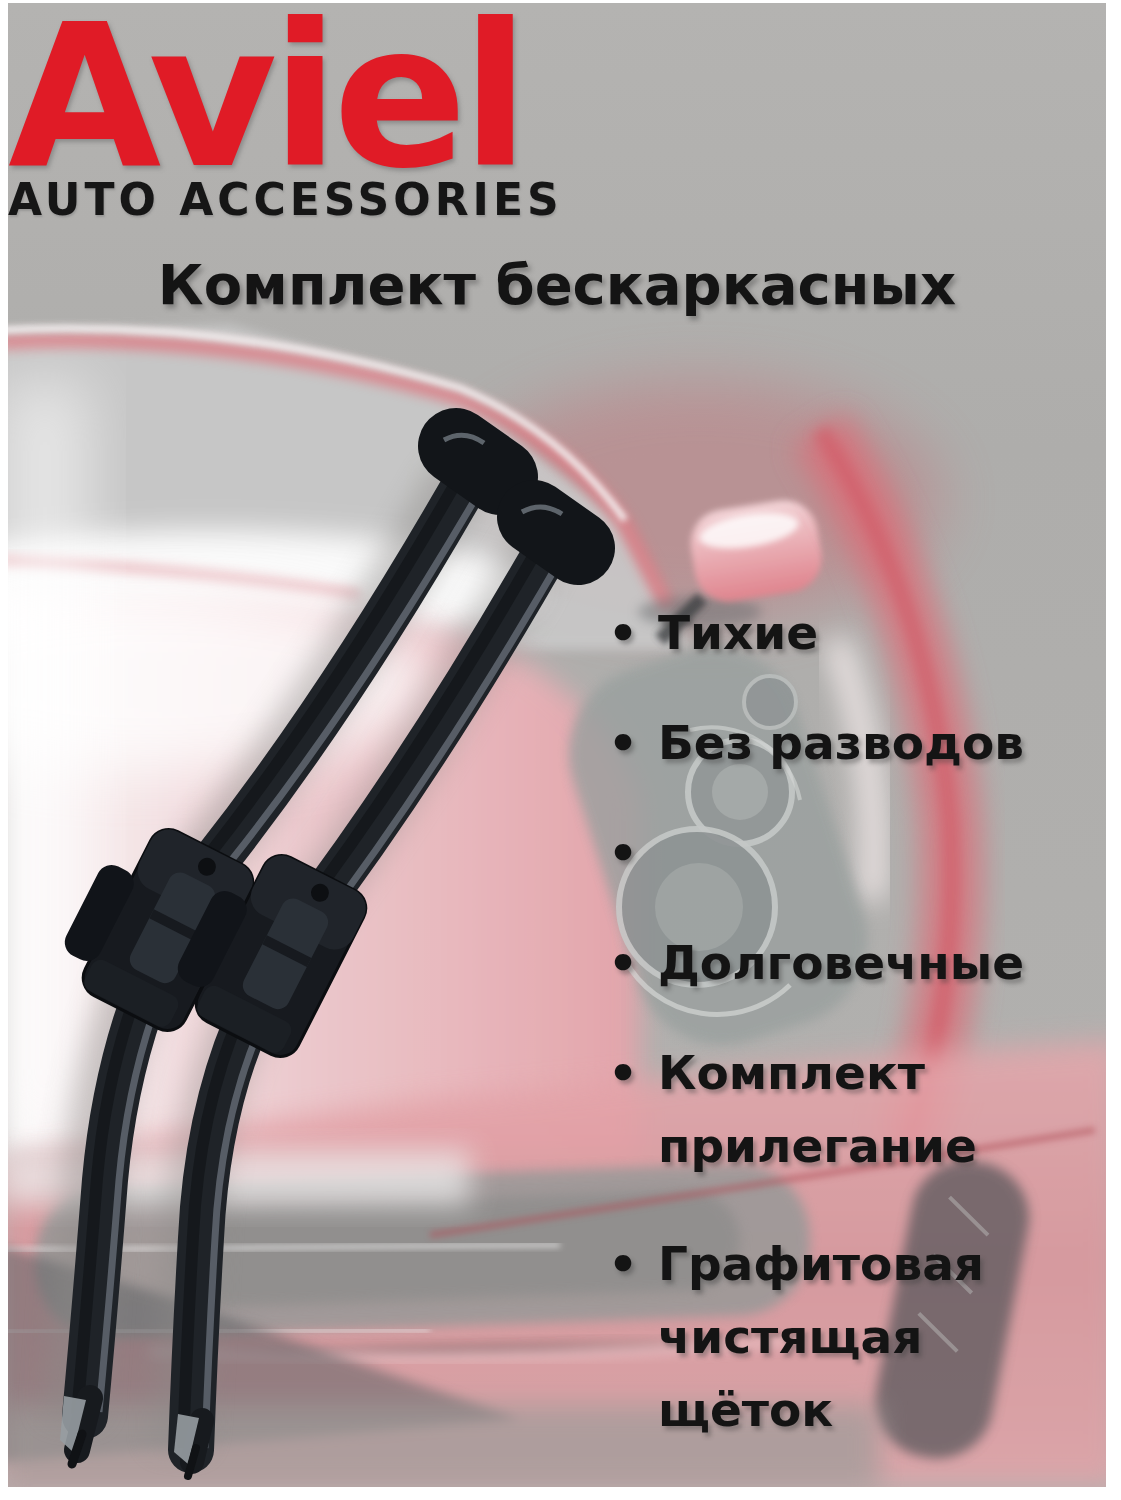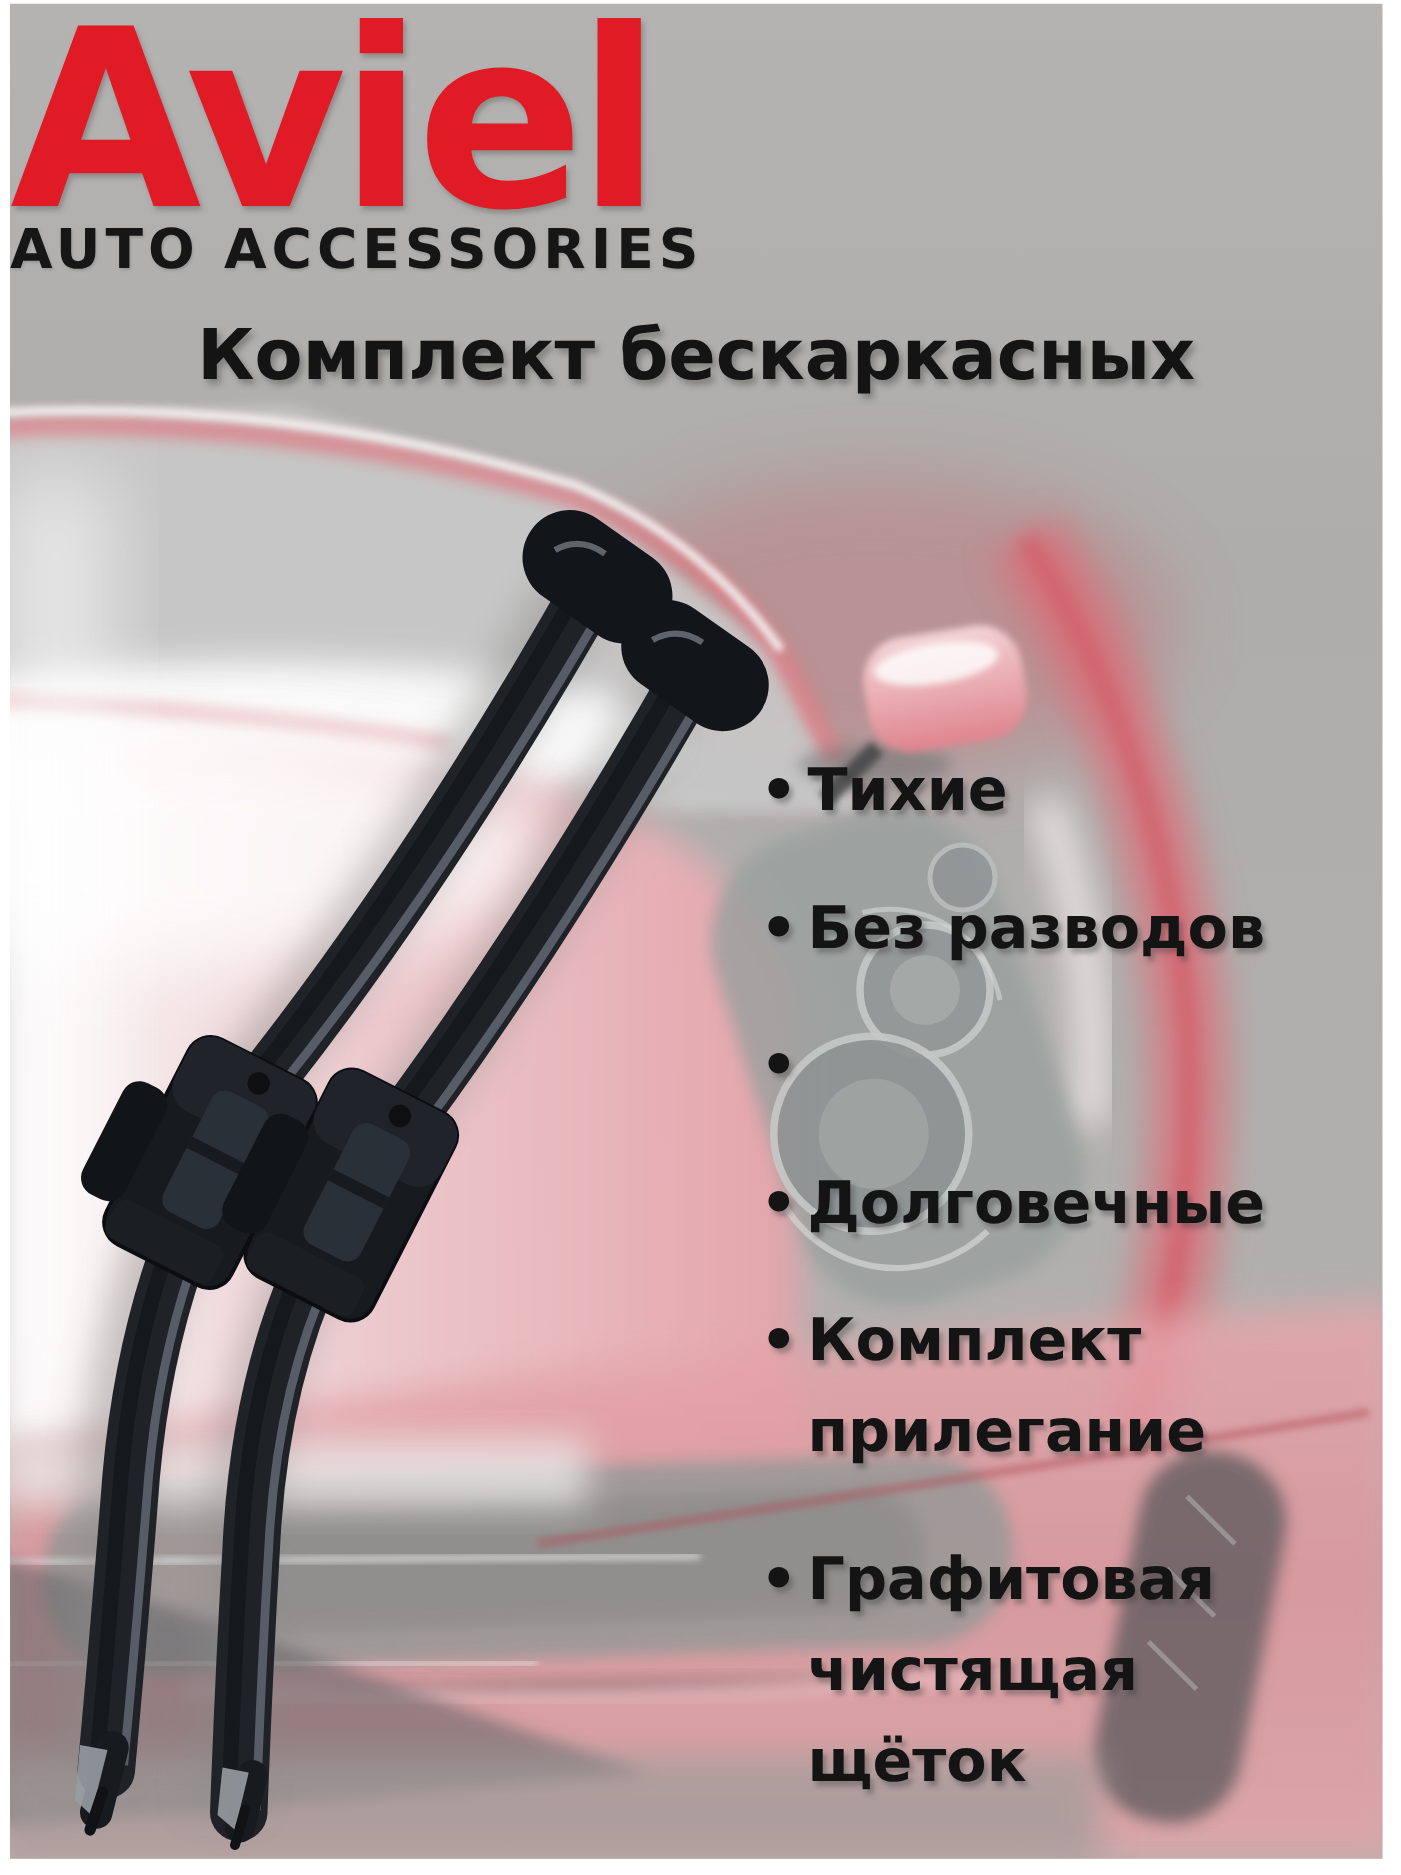--- a/index.html
+++ b/index.html
@@ -38,21 +38,21 @@
     position:absolute;left:600px;top:593px;width:488px;
     list-style:none;margin:0;padding:0;
   }
   .feature-item{
     display:flex;align-items:flex-start;margin:0 0 37px 0;
     font-size:47px;line-height:73px;font-weight:bold;color:#141414;
     text-shadow:3px 4px 4px rgba(60,60,60,0.38);
   }
   .feature-item:last-child{margin-top:45px;}
   .bullet-dot{flex:0 0 26px;width:26px;text-align:left;}
-  .feature-label{flex:1 1 auto;margin-left:12px;max-width:428px;}
+  .feature-label{flex:1 1 auto;margin-left:24px;max-width:428px;}
 </style>
 </head>
 <body>
 
 <div class="poster-canvas">
 
   <svg class="scene-svg" viewBox="0 0 1098 1484" aria-hidden="true">
     <defs>
       <filter id="b30" x="-40%" y="-40%" width="180%" height="180%">
           <feGaussianBlur stdDeviation="30"></feGaussianBlur>

